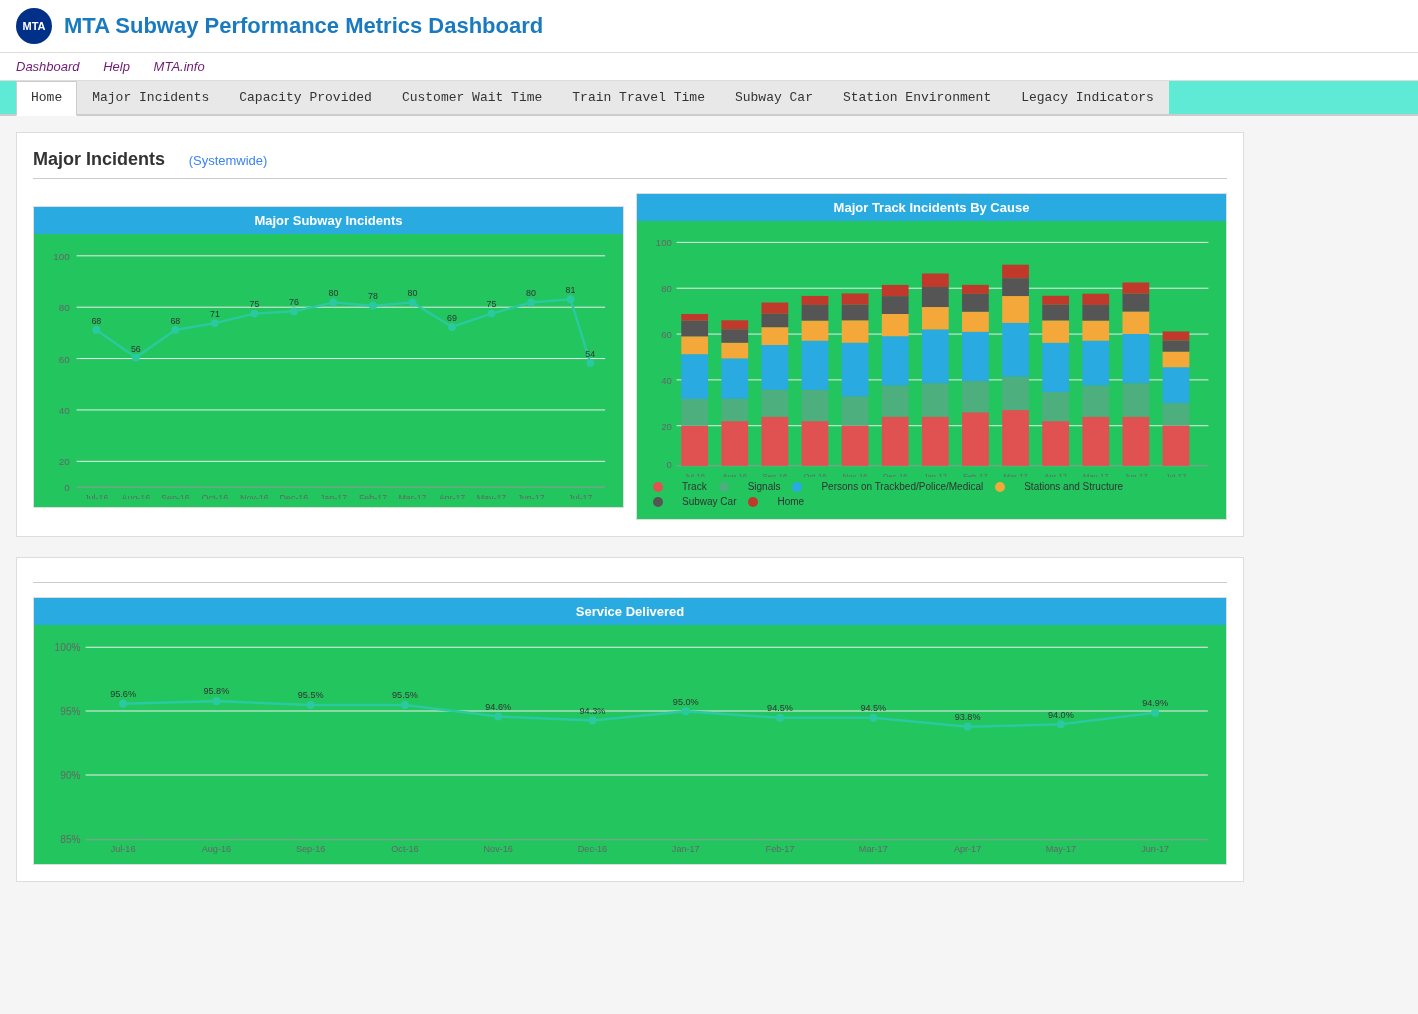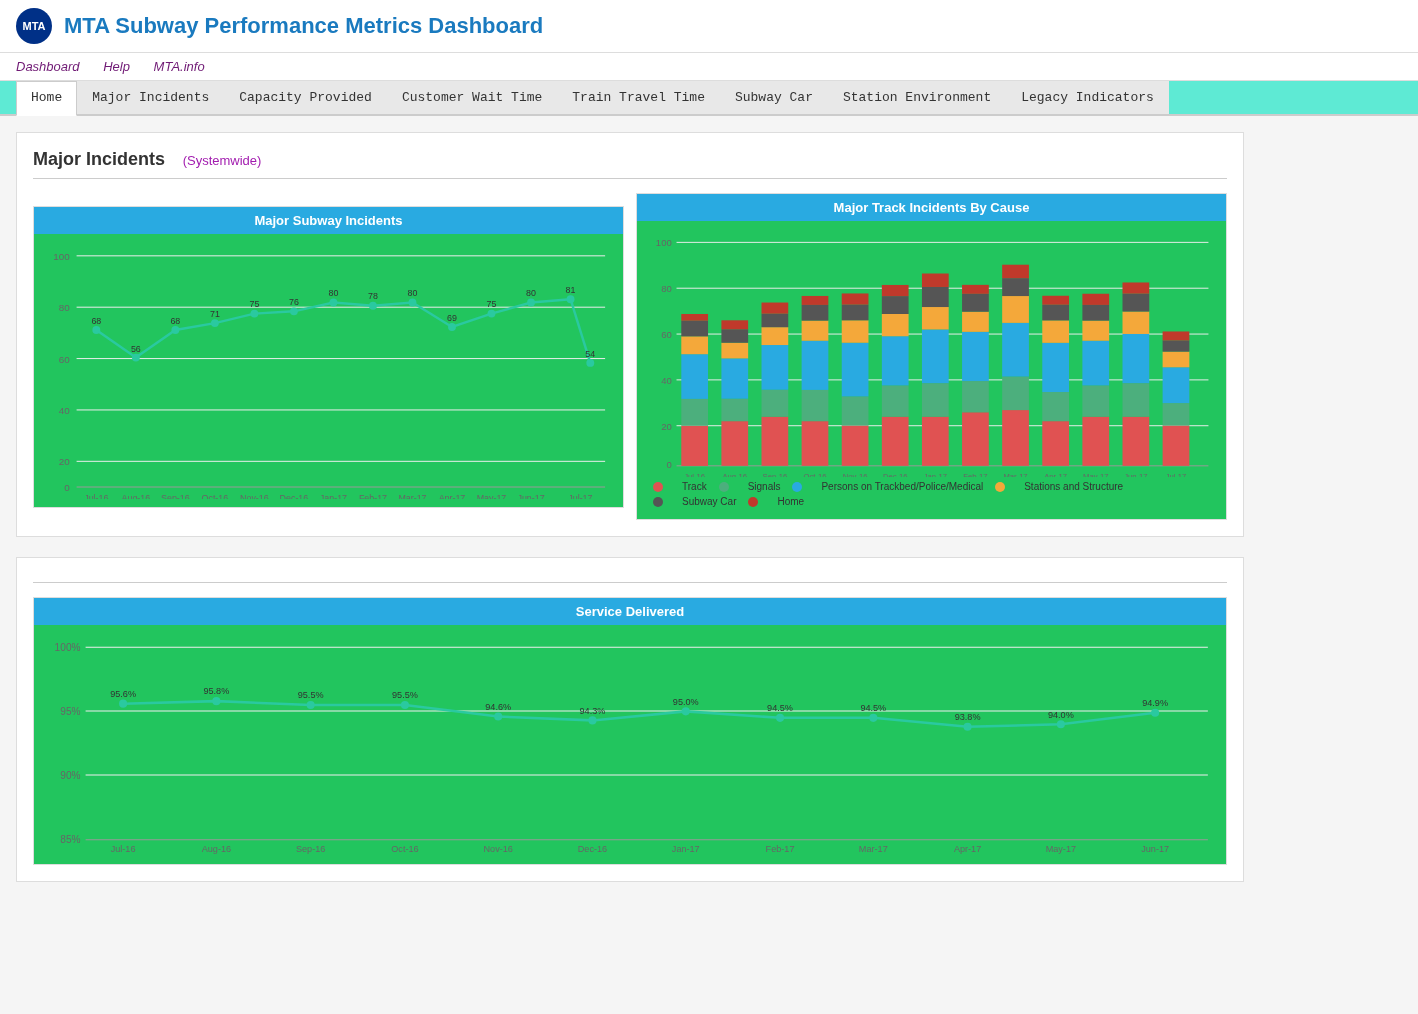--- a/index.html
+++ b/index.html
@@ -18,21 +18,21 @@
     .tab-nav { background: #5eead4; padding: 0 16px; border-bottom: 2px solid #ccc; display: flex; font-family: Liberation Mono, monospace; }
     .tab-nav .tab { padding: 8px 14px; cursor: pointer; font-size: 13px; border: 1px solid transparent; background: #e8e8e8; white-space: nowrap; }
     .tab-nav .tab.active { background: #fff; border-color: #ccc #ccc #fff #ccc; margin-bottom: -2px; }
 
     
     .main-content { padding: 16px; max-width: 1260px; }
 
     
     .section { background: #fff; border: 1px solid #ddd; padding: 16px; margin-bottom: 20px; }
     .section-title { font-size: 18px; font-weight: bold; margin-bottom: 4px; }
-    .section-subtitle { font-size: 13px; color: #a21caf; display: inline; font-weight: normal; margin-left: 14px; }
+    .section-subtitle { font-size: 13px; color: #3b82f6; display: inline; font-weight: normal; margin-left: 20px; }
     .section-divider { border: none; border-top: 1px solid #ccc; margin: 8px 0 14px; }
 
     
     .charts-row { display: flex; gap: 12px; align-items: center; }
     .chart-box { flex: 1; border: 1px solid #ddd; }
     .chart-header { background: #29aae1; color: #fff; text-align: center; padding: 6px; font-size: 13px; font-weight: bold; }
     .chart-body { padding: 8px; background: #22c55e; position: relative; }
 
     
     svg { display: block; }

